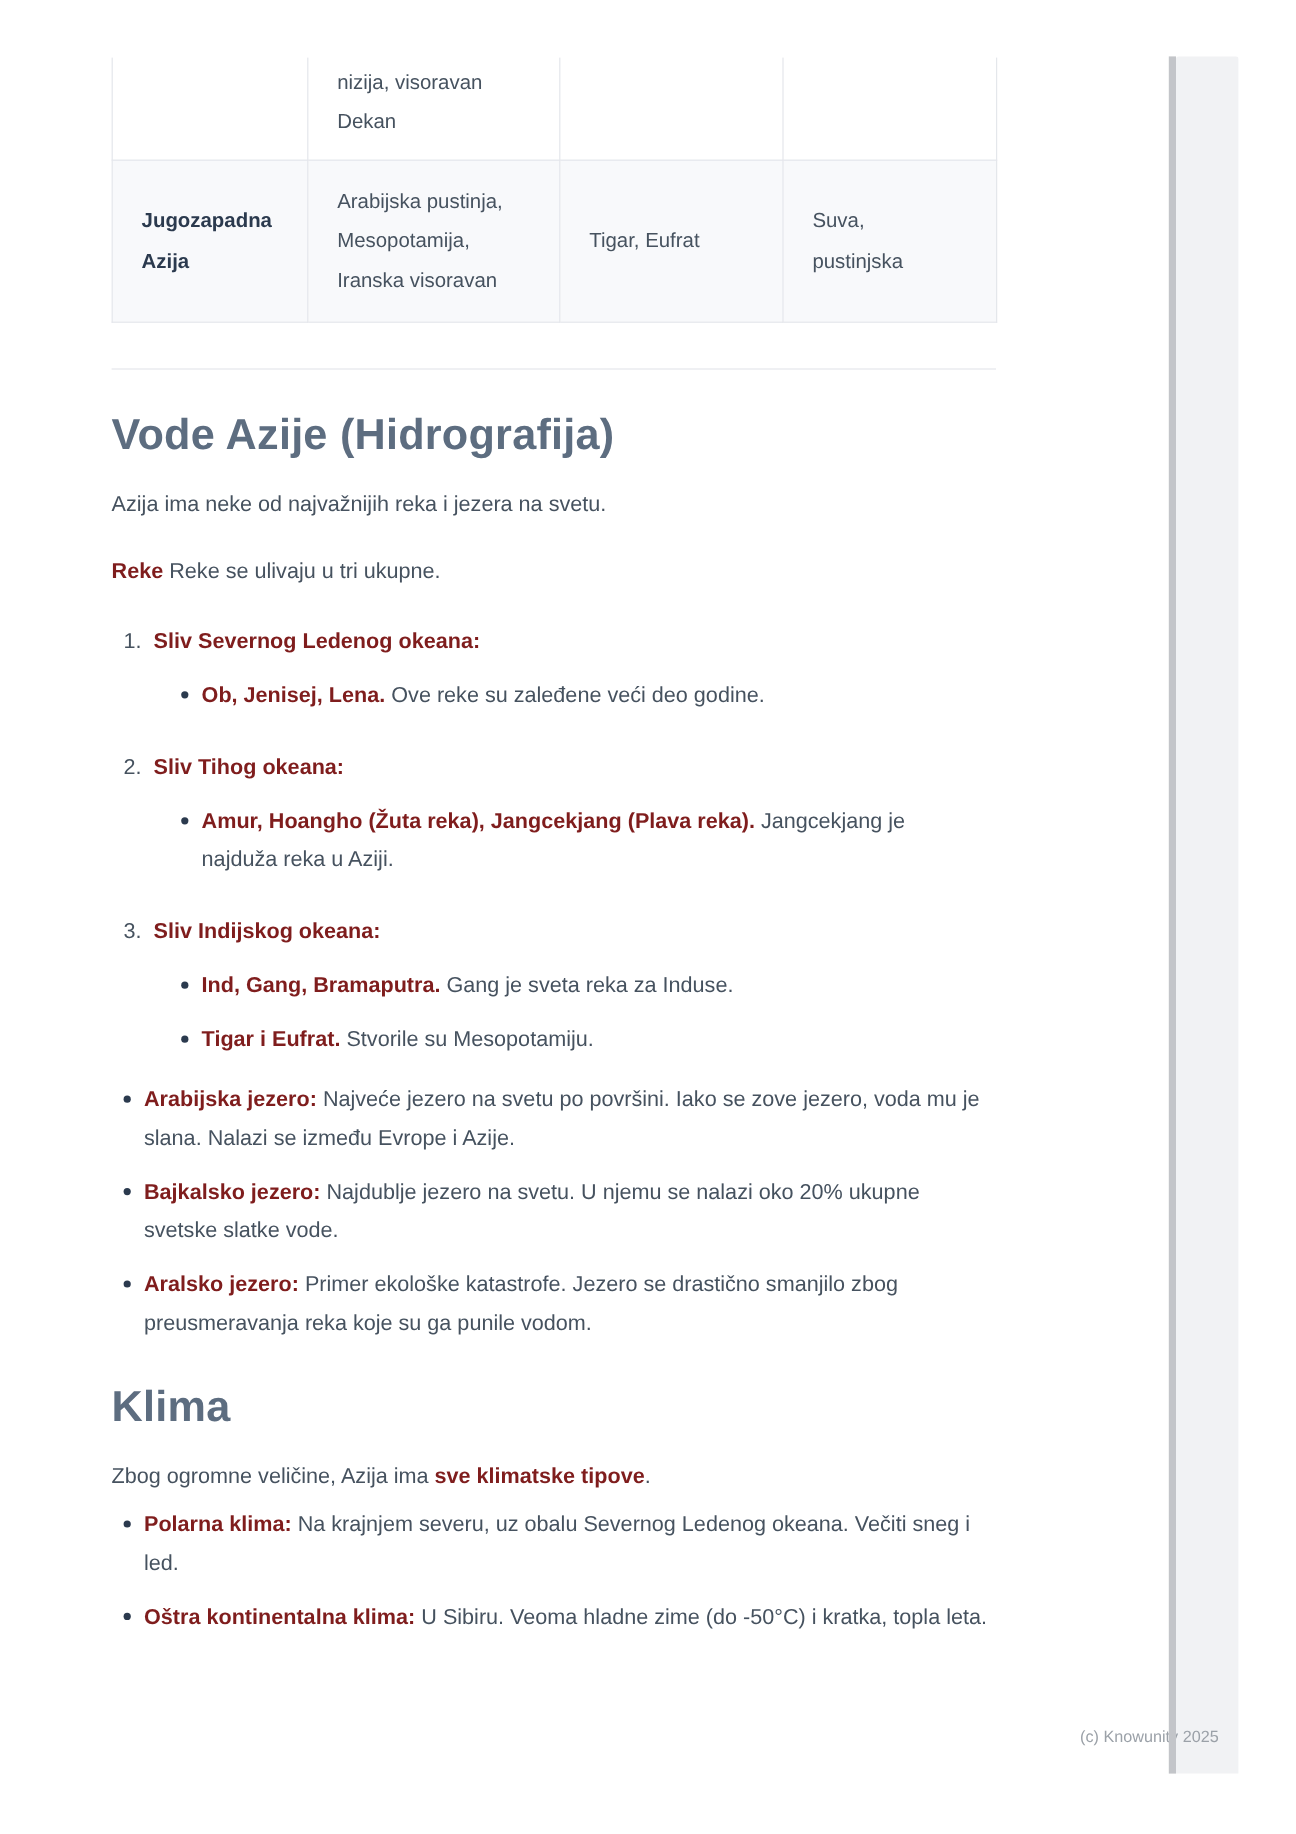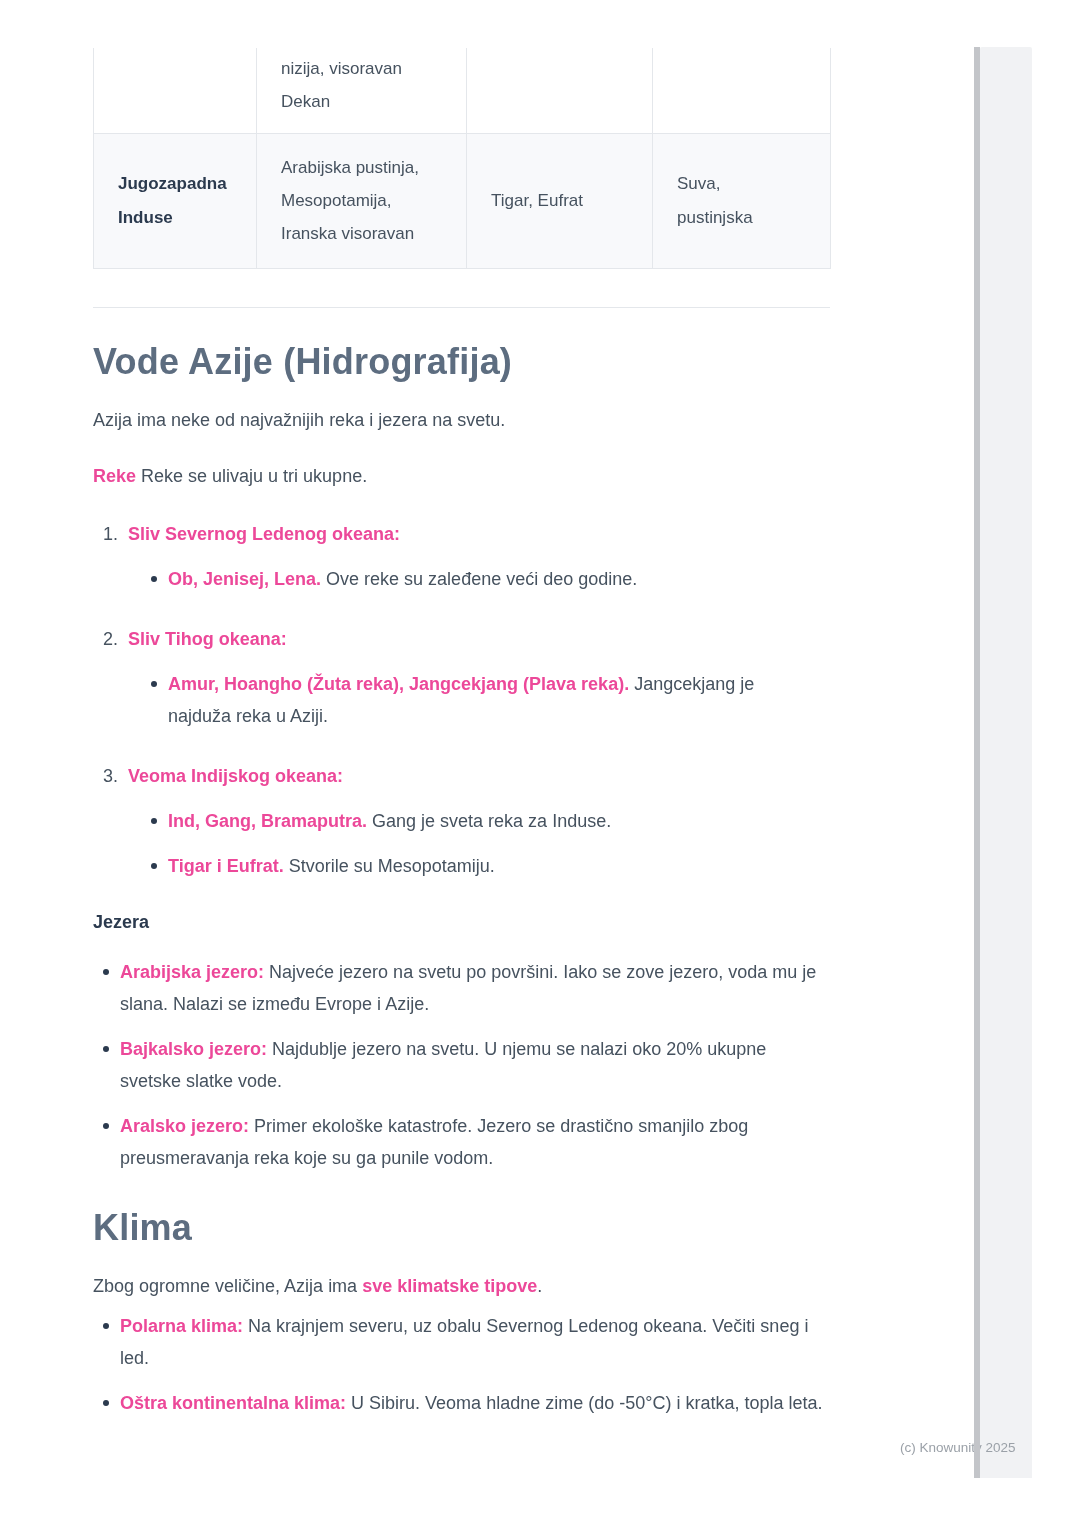--- a/index.html
+++ b/index.html
@@ -55,21 +55,21 @@
     font-weight: 700;
     color: #5d6d80;
     margin: 36px 0 0 0;
     letter-spacing: 0.2px;
   }
   p.body-text {
     font-size: 18px;
     line-height: 32px;
     margin: 24px 0 0 0;
   }
-  strong.b { color: #ec4899; font-weight: 700; }
+  strong.b { color: #7f1d1d; font-weight: 700; }
 
   
   .basins { margin-top: 26px; font-size: 18px; line-height: 32px; }
   .basin { margin-top: 28px; }
   .basin:first-child { margin-top: 0; }
   .basin-title { padding-left: 10px; }
   .basin-title .num { display: inline-block; min-width: 18px; margin-right: 7px; }
   .sub-list { margin: 13px; padding: 0 0 0 45px; list-style: none; }
   .sub-item { display: flex; margin-top: 0; }
   .sub-item + .sub-item { margin-top: 13px; }
@@ -132,21 +132,21 @@
     <tbody>
       <tr class="cut-row">
         <td><strong></strong></td>
         <td>nizija, visoravan
 Dekan</td>
         <td></td>
         <td></td>
       </tr>
       <tr class="alt-row">
         <td><strong>Jugozapadna
-Induse</strong></td>
+Azija</strong></td>
         <td>Arabijska pustinja,
 Mesopotamija,
 Iranska visoravan</td>
         <td>Tigar, Eufrat</td>
         <td>Suva,
 pustinjska</td>
       </tr>
     </tbody>
   </table>
 
@@ -174,36 +174,35 @@
       <div class="basin-title"><span class="num">2.</span><strong class="b">Sliv Tihog okeana:</strong></div>
       <ul class="sub-list">
         <li class="sub-item">
           <span class="dot"></span>
           <span class="txt"><strong class="b">Amur, Hoangho (Žuta reka), Jangcekjang (Plava reka).</strong><span> Jangcekjang je najduža reka u Aziji.</span></span>
         </li>
       </ul>
     </div>
 
     <div class="basin">
-      <div class="basin-title"><span class="num">3.</span><strong class="b">Veoma Indijskog okeana:</strong></div>
+      <div class="basin-title"><span class="num">3.</span><strong class="b">Sliv Indijskog okeana:</strong></div>
       <ul class="sub-list">
         <li class="sub-item">
           <span class="dot"></span>
           <span class="txt"><strong class="b">Ind, Gang, Bramaputra.</strong><span> Gang je sveta reka za Induse.</span></span>
         </li>
         <li class="sub-item">
           <span class="dot"></span>
           <span class="txt"><strong class="b">Tigar i Eufrat.</strong><span> Stvorile su Mesopotamiju.</span></span>
         </li>
       </ul>
     </div>
 
   </div>
 
-  <p class="label-bold">Jezera</p>
 
   <ul class="bullets lakes">
     <li>
       <span class="dot"></span>
       <span class="txt"><strong class="b">Arabijska jezero:</strong><span> Najveće jezero na svetu po površini. Iako se zove jezero, voda mu je slana. Nalazi se između Evrope i Azije.</span></span>
     </li>
     <li>
       <span class="dot"></span>
       <span class="txt"><strong class="b">Bajkalsko jezero:</strong><span> Najdublje jezero na svetu. U njemu se nalazi oko 20% ukupne svetske slatke vode.</span></span>
     </li>

